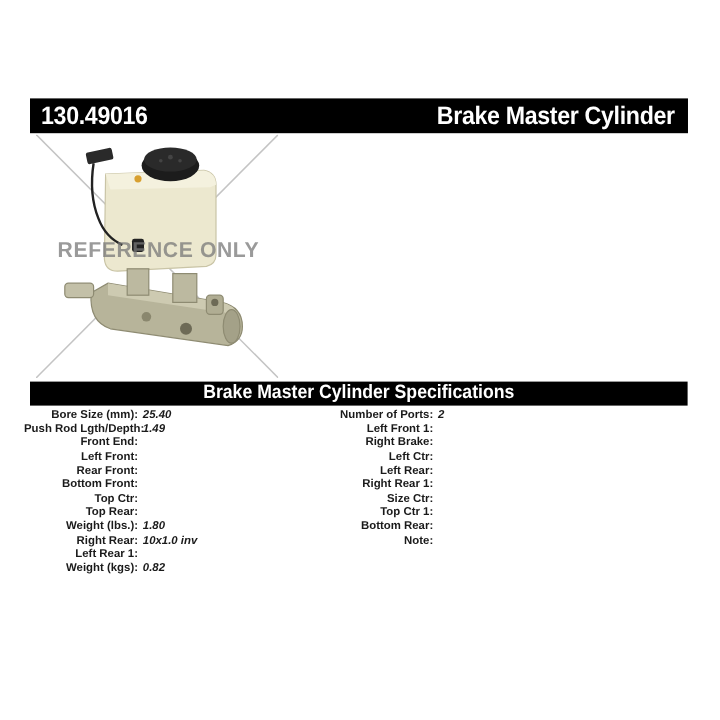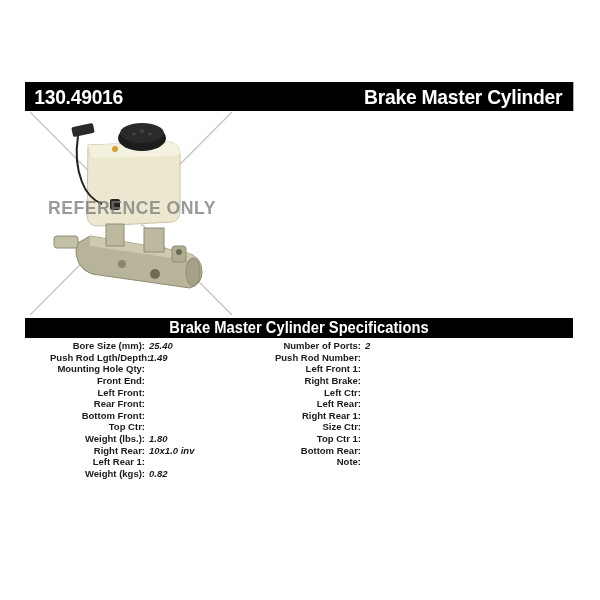--- a/index.html
+++ b/index.html
@@ -41,21 +41,21 @@
     .spec-col {
       position: absolute; top: 340px;
     }
     .spec-row {
       display: flex; height: 11.6px; align-items: center;
       font-size: 9.5px; font-weight: bold; color: #1a1a1a; white-space: nowrap;
     }
     .spec-label { text-align: right; display: inline-block; }
     .spec-value { display: inline-block; padding-left: 4px; font-style: italic; }
     .col-left { left: 20px; }
-    .col-left .spec-label { width: 95px; margin-left: 30px; }
+    .col-left .spec-label { width: 95px; }
     .col-right { left: 270px; }
     .col-right .spec-label { width: 91px; }
   </style>
 </head>
 <body>
 
 <div class="title-bar">
   <span>130.49016</span>
   <span>Brake Master Cylinder</span>
 </div>
@@ -106,41 +106,41 @@
 <div class="spec-col col-left">
   <div class="spec-row">
       <span class="spec-label">Bore Size (mm):</span>
       <span class="spec-value">25.40</span>
     </div>
   <div class="spec-row">
       <span class="spec-label">Push Rod Lgth/Depth:</span>
       <span class="spec-value">1.49</span>
     </div>
   <div class="spec-row">
-      <span class="spec-label">Mounting Hole Qty:</span>
-      <span class="spec-value"></span>
-    </div>
-  <div class="spec-row">
       <span class="spec-label">Front End:</span>
       <span class="spec-value"></span>
     </div>
   <div class="spec-row">
       <span class="spec-label">Left Front:</span>
       <span class="spec-value"></span>
     </div>
   <div class="spec-row">
       <span class="spec-label">Rear Front:</span>
       <span class="spec-value"></span>
     </div>
   <div class="spec-row">
       <span class="spec-label">Bottom Front:</span>
       <span class="spec-value"></span>
     </div>
   <div class="spec-row">
       <span class="spec-label">Top Ctr:</span>
+      <span class="spec-value"></span>
+    </div>
+  <div class="spec-row">
+      <span class="spec-label">Top Rear:</span>
       <span class="spec-value"></span>
     </div>
   <div class="spec-row">
       <span class="spec-label">Weight (lbs.):</span>
       <span class="spec-value">1.80</span>
     </div>
   <div class="spec-row">
       <span class="spec-label">Right Rear:</span>
       <span class="spec-value">10x1.0 inv</span>
     </div>
@@ -153,24 +153,20 @@
       <span class="spec-value">0.82</span>
     </div>
 </div>
 
 <div class="spec-col col-right">
   <div class="spec-row">
       <span class="spec-label">Number of Ports:</span>
       <span class="spec-value">2</span>
     </div>
   <div class="spec-row">
-      <span class="spec-label">Push Rod Number:</span>
-      <span class="spec-value"></span>
-    </div>
-  <div class="spec-row">
       <span class="spec-label">Left Front 1:</span>
       <span class="spec-value"></span>
     </div>
   <div class="spec-row">
       <span class="spec-label">Right Brake:</span>
       <span class="spec-value"></span>
     </div>
   <div class="spec-row">
       <span class="spec-label">Left Ctr:</span>
       <span class="spec-value"></span>

